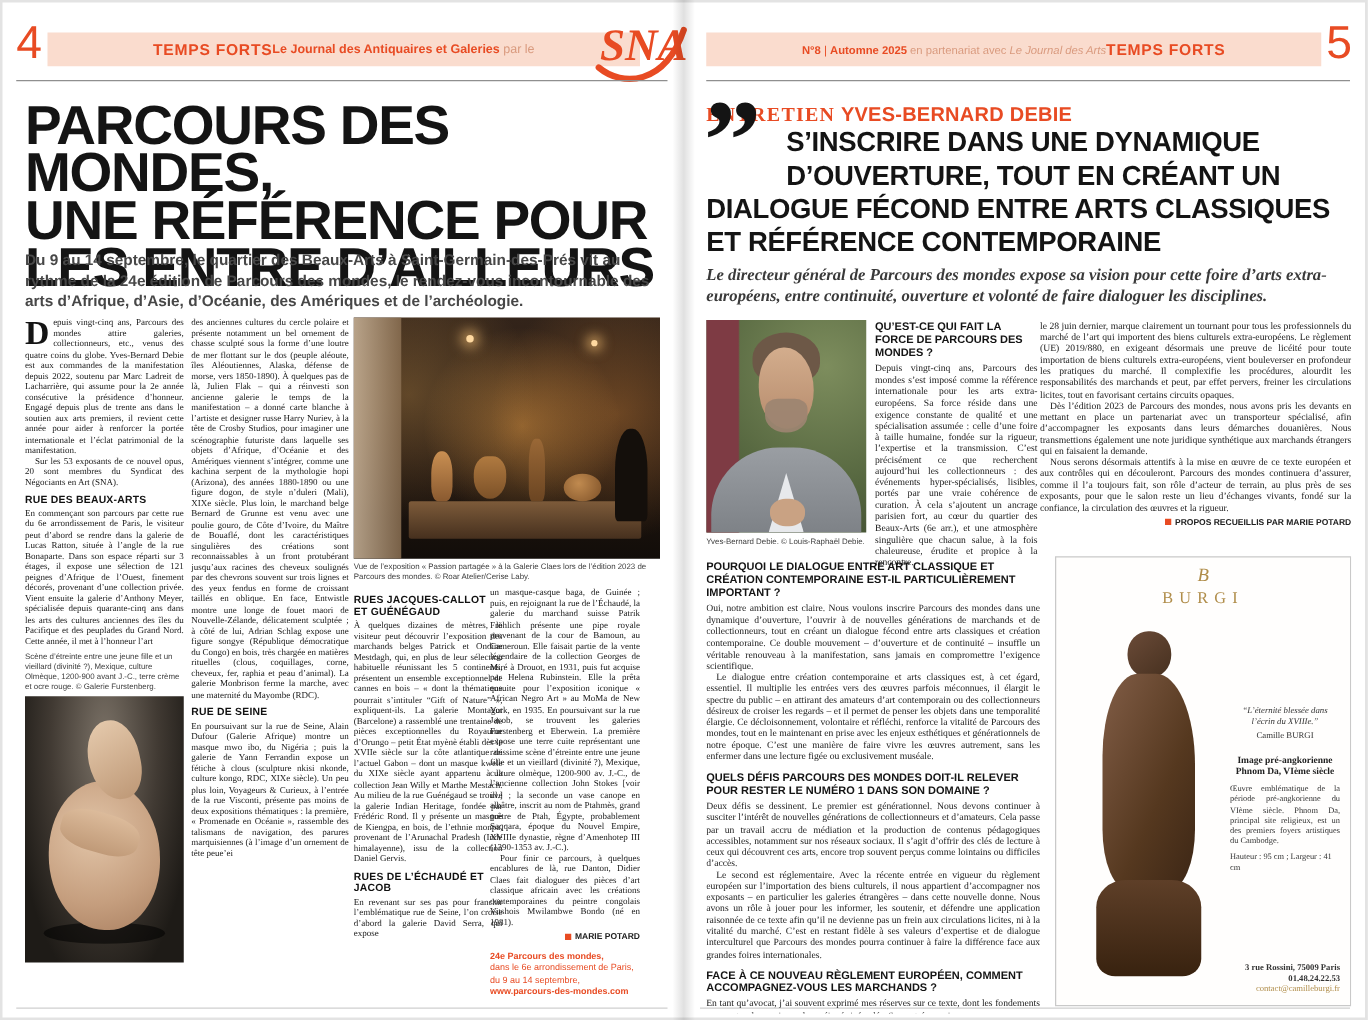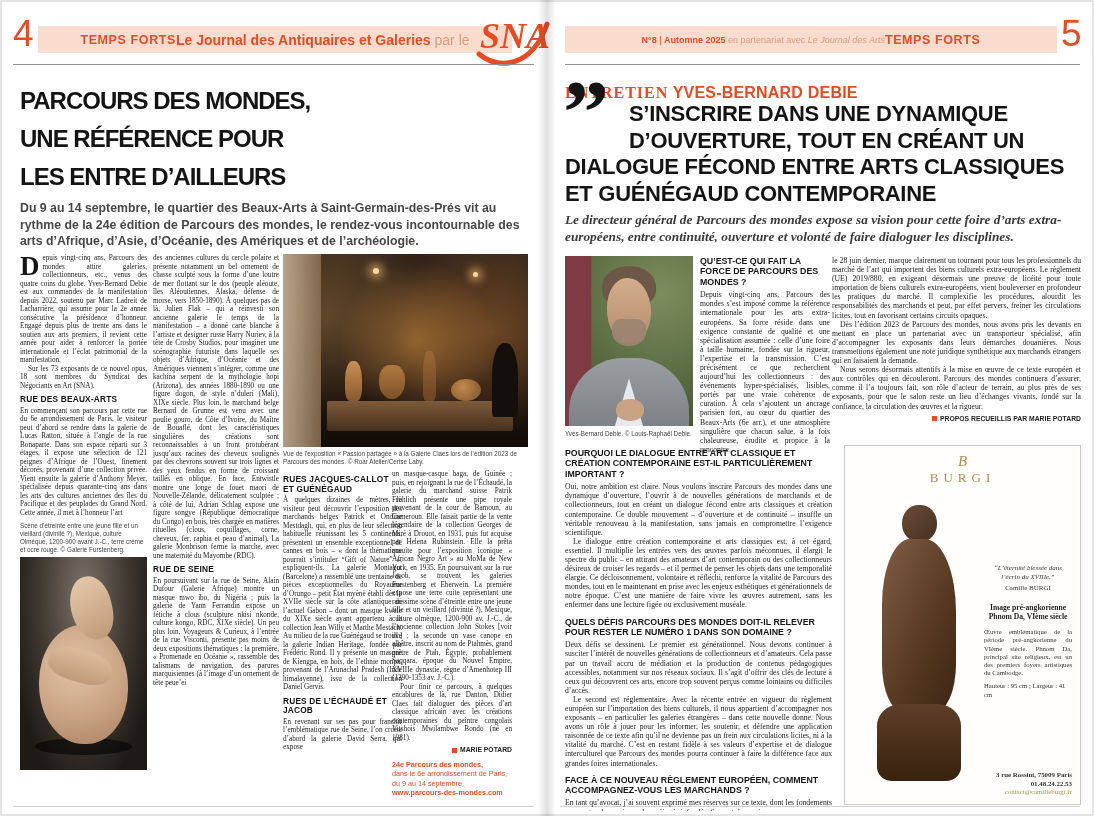--- a/index.html
+++ b/index.html
@@ -8,33 +8,33 @@
   .gutter{position:absolute;left:538px;top:0;width:18px;height:100%;
           background:linear-gradient(90deg,rgba(0,0,0,0) 0%,rgba(0,0,0,.12) 50%,rgba(0,0,0,0) 100%);}
   .page{position:absolute;top:0;height:816px;width:547px;}
   .page-left{left:0;} .page-right{left:547px;}
 
   
   .pgnum{position:absolute;font-size:37px;color:#e84b23;font-weight:400;line-height:40px;}
   .band{position:absolute;height:27px;background:#fadcce;display:flex;align-items:center;
         justify-content:center;padding:0 13px;box-sizing:border-box;}
   .band-section{color:#e84b23;font-weight:bold;font-size:12.5px;letter-spacing:.6px;}
-  .masthead{font-size:14px;color:#e84b23;font-weight:bold;white-space:nowrap;}
+  .masthead{font-size:10px;color:#e84b23;font-weight:bold;white-space:nowrap;}
   .masthead .lt{color:#d99a7e;font-weight:normal;}
   .issueinfo{font-size:9px;color:#e84b23;white-space:nowrap;}
   .issueinfo b{font-weight:bold;}
   .issueinfo .lt{color:#d99a7e;}
   .issueinfo .lt i{font-style:italic;}
   .rule{position:absolute;height:1px;background:#8f8f8f;}
   .botrule{position:absolute;height:1px;background:#cfcfcf;top:806px;}
   .sna-logo{position:absolute;left:476px;top:8px;width:74px;height:62px;}
 
   
   .l-head{position:absolute;left:20px;top:82px;width:510px;color:#141414;
-          font-size:24px;line-height:38px;font-weight:bold;letter-spacing:-1px;}
+          font-size:44px;line-height:38px;font-weight:bold;letter-spacing:-1px;}
   .l-lede{position:absolute;left:20px;top:200px;width:504px;color:#474747;
           font-size:12.3px;line-height:16.6px;font-weight:bold;}
 
   
   .l-body{position:absolute;left:0;top:253px;width:547px;height:558px;overflow:hidden;}
   .bt{font-family:"Liberation Serif",serif;font-size:7.2px;line-height:8.5px;text-align:justify;
       color:#1a1a1a;margin:0;}
   .ind{text-indent:8px;}
   .sh{font-family:"Liberation Sans",sans-serif;font-weight:bold;font-size:8.3px;line-height:9.5px;
       color:#111;margin:5px 0 2px 0;letter-spacing:.2px;}
@@ -175,21 +175,21 @@
     <div class="l-head">
       <span>PARCOURS DES MONDES,</span><br>
       <span>UNE RÉFÉRENCE POUR</span><br>
       <span>LES ENTRE D’AILLEURS</span>
     </div>
     <div class="l-lede">Du 9 au 14 septembre, le quartier des Beaux-Arts à Saint-Germain-des-Prés vit au rythme de la 24e édition de Parcours des mondes, le rendez-vous incontournable des arts d’Afrique, d’Asie, d’Océanie, des Amériques et de l’archéologie.</div>
 
     <div class="l-body">
       <div class="lc1">
         <p class="bt"><span class="dropcap">D</span><span>epuis vingt-cinq ans, Parcours des mondes attire galeries, collectionneurs, etc., venus des quatre coins du globe. Yves-Bernard Debie est aux commandes de la manifestation depuis 2022, soutenu par Marc Ladreit de Lacharrière, qui assume pour la 2e année consécutive la présidence d’honneur. Engagé depuis plus de trente ans dans le soutien aux arts premiers, il revient cette année pour aider à renforcer la portée internationale et l’éclat patrimonial de la manifestation.</span></p>
-        <p class="bt ind">Sur les 73 exposants de ce nouvel opus, 18 sont membres du Syndicat des Négociants en Art (SNA).</p>
+        <p class="bt ind">Sur les 53 exposants de ce nouvel opus, 20 sont membres du Syndicat des Négociants en Art (SNA).</p>
         <div class="sh">RUE DES BEAUX-ARTS</div>
         <p class="bt">En commençant son parcours par cette rue du 6e arrondissement de Paris, le visiteur peut d’abord se rendre dans la galerie de Lucas Ratton, située à l’angle de la rue Bonaparte. Dans son espace réparti sur 3 étages, il expose une sélection de 121 peignes d’Afrique de l’Ouest, finement décorés, provenant d’une collection privée. Vient ensuite la galerie d’Anthony Meyer, spécialisée depuis quarante-cinq ans dans les arts des cultures anciennes des îles du Pacifique et des peuplades du Grand Nord. Cette année, il met à l’honneur l’art</p>
         <div class="cap" style="margin-top:5px;">Scène d’étreinte entre une jeune fille et un vieillard (divinité ?), Mexique, culture Olmèque, 1200-900 avant J.-C., terre crème et ocre rouge. © Galerie Furstenberg.</div>
         <div class="statue-img">
           <div class="s-shadow"></div>
           <div class="s-body"></div>
           <div class="s-arm"></div>
           <div class="s-head"></div>
         </div>
       </div>
@@ -243,21 +243,21 @@
 
     <div class="kicker">
       <span class="serif">ENTRETIEN</span>
       <span class="sans">YVES-BERNARD DEBIE</span>
     </div>
     <div class="bigquote">”</div>
     <div class="r-head">
       <span class="indent">S’INSCRIRE DANS UNE DYNAMIQUE</span>
       <span class="indent">D’OUVERTURE, TOUT EN CRÉANT UN</span>
       <span>DIALOGUE FÉCOND ENTRE ARTS CLASSIQUES</span>
-      <span>ET GUÉNÉGAUD CONTEMPORAINE</span>
+      <span>ET RÉFÉRENCE CONTEMPORAINE</span>
     </div>
     <div class="r-stand">Le directeur général de Parcours des mondes expose sa vision pour cette foire d’arts extra-européens, entre continuité, ouverture et volonté de faire dialoguer les disciplines.</div>
 
     <div class="r-body">
       <div class="portrait">
         <div class="p-torso"></div>
         <div class="p-shirt"></div>
         <div class="p-hair"></div>
         <div class="p-head"></div>
         <div class="p-beard"></div>

